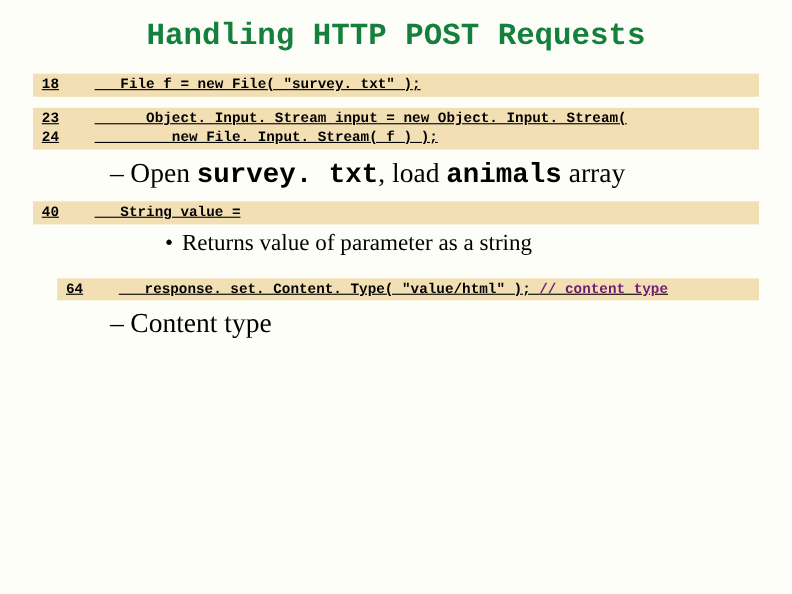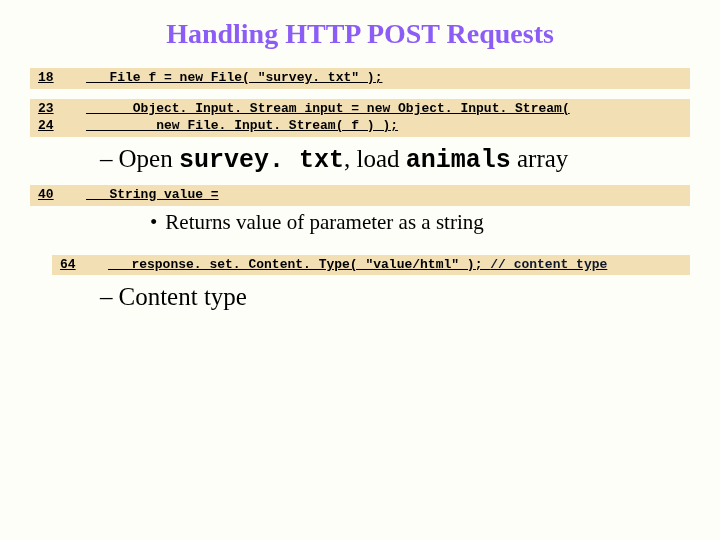--- a/index.html
+++ b/index.html
@@ -9,25 +9,25 @@
     height: 540px;
     background: #fefef8;
     font-family: "Times New Roman", Times, serif;
     color: #000;
   }
   .page {
     padding: 18px 30px 0 30px;
   }
   h1.title {
     text-align: center;
-    font-family: Liberation Serif, serif;
+    font-family: Liberation Mono, monospace;
     font-weight: bold;
     font-size: 28px;
     margin: 0 0 18px 0;
-    color: #8b5cf6;
+    color: #15803d;
   }
   .code-block {
     background: #f2dfb4;
     margin: 10px 0 4px 0;
     padding: 2px 0;
     text-decoration: underline;
   }
   .code-row {
     display: flex;
     font-family: "Courier New", Courier, monospace;
@@ -59,21 +59,21 @@
     font-size: 21px;
     margin: 2px 0 20px 120px;
   }
   .sub-bullet .dot {
     margin-right: 8px;
   }
   .code-block.indent {
     margin-left: 22px;
   }
   .comment {
-    color: #0f172a;
+    color: #701a75;
   }
 </style>
 </head>
 <body>
 
 <div class="page">
   <h1 class="title">Handling HTTP POST Requests</h1>
 
   <div class="code-block">
     <div class="code-row">

